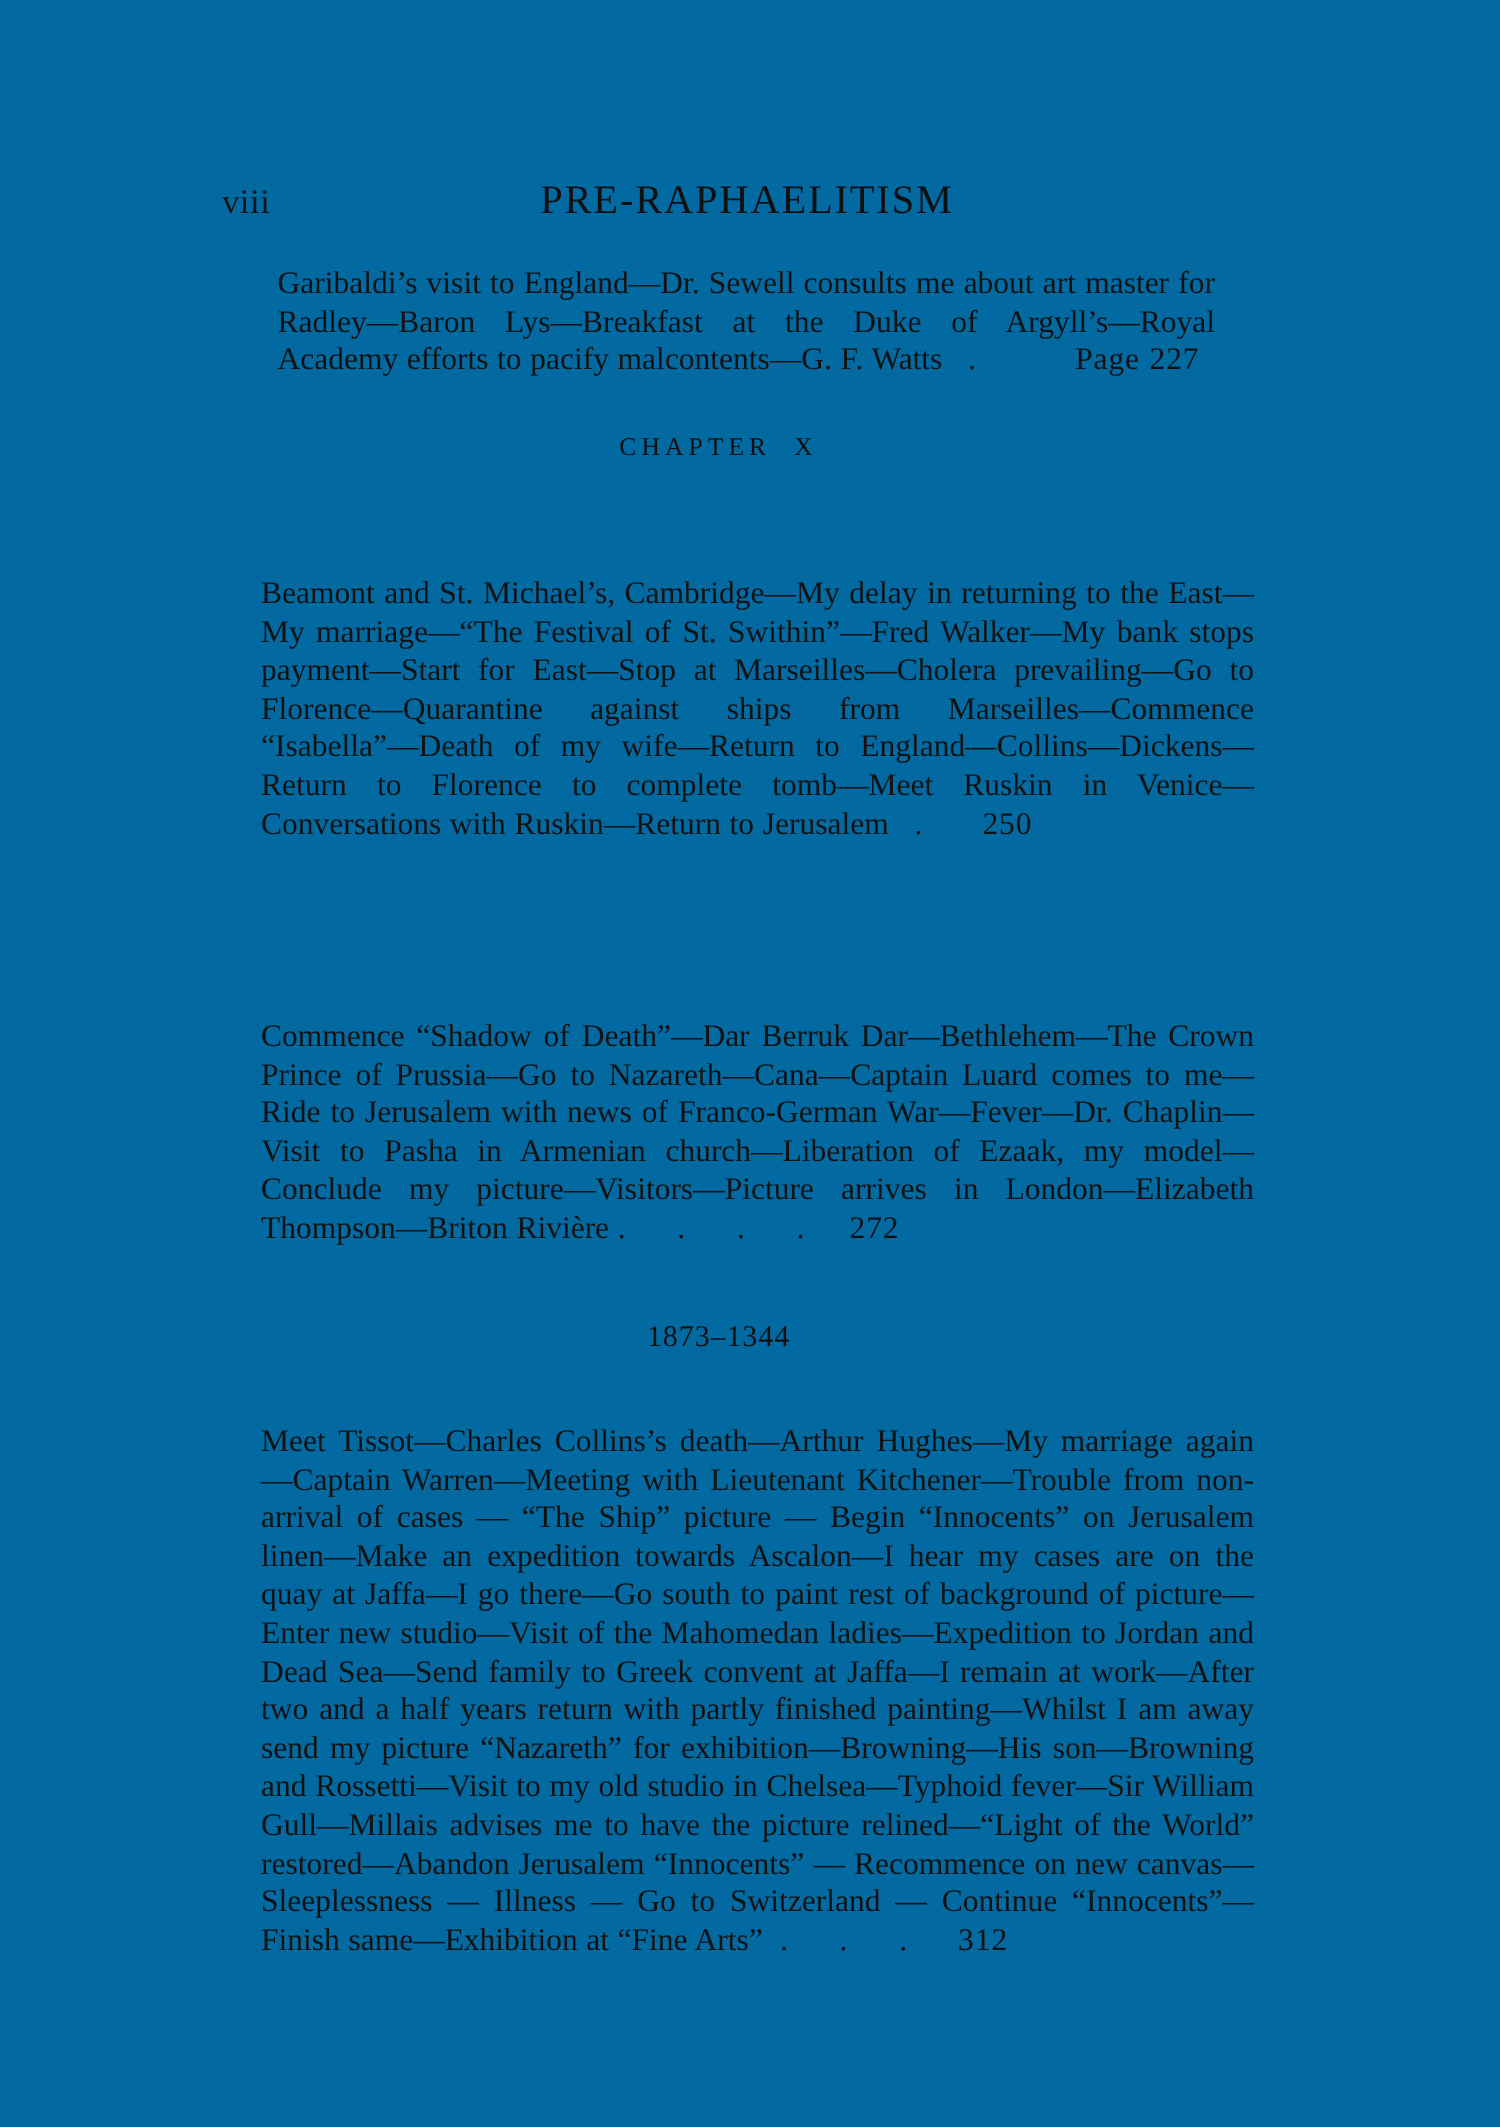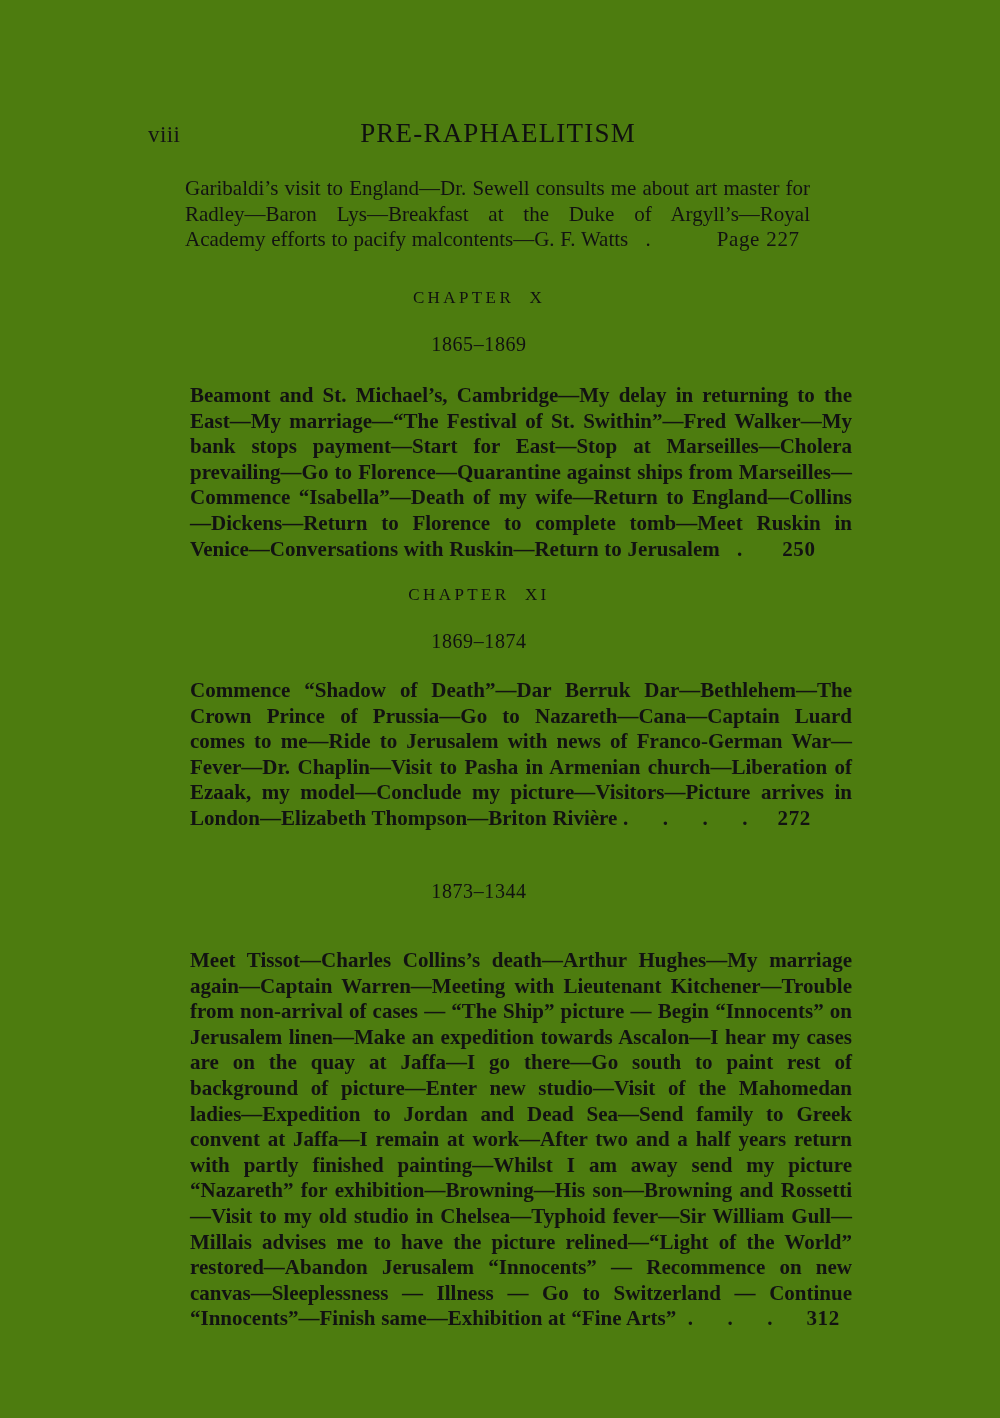--- a/index.html
+++ b/index.html
@@ -10,21 +10,21 @@
   }
   body {
     font-family: "Liberation Serif", "DejaVu Serif", serif;
     color: #101010;
   }
   .page {
     position: relative;
     width: 1000px;
     height: 1418px;
     margin: 0 auto;
-    background: #4d7c0f;
+    background: #0369a1;
     overflow: hidden;
   }
 
   
   .running-head {
     position: absolute;
     left: 148px;
     top: 118px;
     width: 662px;
     height: 34px;
@@ -67,25 +67,24 @@
 
   
   .entry-top {
     left: 185px;
     top: 176px;
     width: 625px;
   }
 
   
   .entry-chapter {
-    left: 156px;
+    left: 140px;
     width: 662px;
     padding-left: 34px;
     text-indent: -34px;
-    font-weight: bold;
   }
 
   
   .chapter-head {
     position: absolute;
     left: 148px;
     width: 662px;
     text-align: center;
   }
   .chapter-head .ch-title {
@@ -119,30 +118,25 @@
     <span class="folio">viii</span>
     <span class="book-title">PRE-RAPHAELITISM</span>
   </div>
 
   <div class="entry entry-top">
     <p><span>Garibaldi’s visit to England—Dr. Sewell consults me about art master for Radley—Baron Lys—Breakfast at the Duke of Argyll’s—Royal Academy efforts to pacify malcontents—G. F. Watts</span><span class="lead">   .</span><span style="display:inline-block;width:66px"></span><span class="pageno">Page 227</span></p>
   </div>
 
   <div class="chapter-head" style="top:288px">
     <span class="ch-title">CHAPTER  X</span>
-    <span class="ch-years">1865–1869</span>
   </div>
   <div class="entry entry-chapter" style="top:383px">
     <p><span>Beamont and St. Michael’s, Cambridge—My delay in returning to the East—My marriage—“The Festival of St. Swithin”—Fred Walker—My bank stops payment—Start for East—Stop at Marseilles—Cholera prevailing—Go to Florence—Quarantine against ships from Marseilles—Commence “Isabella”—Death of my wife—Return to England—Collins—Dickens—Return to Florence to complete tomb—Meet Ruskin in Venice—Conversations with Ruskin—Return to Jerusalem</span><span class="lead">   .</span><span style="display:inline-block;width:40px"></span><span class="pageno">250</span></p>
   </div>
 
-  <div class="chapter-head" style="top:585px">
-    <span class="ch-title">CHAPTER  XI</span>
-    <span class="ch-years">1869–1874</span>
-  </div>
   <div class="entry entry-chapter" style="top:678px">
     <p><span>Commence “Shadow of Death”—Dar Berruk Dar—Bethlehem—The Crown Prince of Prussia—Go to Nazareth—Cana—Captain Luard comes to me—Ride to Jerusalem with news of Franco-German War—Fever—Dr. Chaplin—Visit to Pasha in Armenian church—Liberation of Ezaak, my model—Conclude my picture—Visitors—Picture arrives in London—Elizabeth Thompson—Briton Rivière</span><span class="lead"> .      .      .      .</span><span style="display:inline-block;width:30px"></span><span class="pageno">272</span></p>
   </div>
 
   <div class="chapter-head" style="top:855px">
     <span class="ch-years">1873–1344</span>
   </div>
   <div class="entry entry-chapter" style="top:948px">
     <p><span>Meet Tissot—Charles Collins’s death—Arthur Hughes—My marriage again—Captain Warren—Meeting with Lieutenant Kitchener—Trouble from non-arrival of cases — “The Ship” picture — Begin “Innocents” on Jerusalem linen—Make an expedition towards Ascalon—I hear my cases are on the quay at Jaffa—I go there—Go south to paint rest of background of picture—Enter new studio—Visit of the Mahomedan ladies—Expedition to Jordan and Dead Sea—Send family to Greek convent at Jaffa—I remain at work—After two and a half years return with partly finished painting—Whilst I am away send my picture “Nazareth” for exhibition—Browning—His son—Browning and Rossetti—Visit to my old studio in Chelsea—Typhoid fever—Sir William Gull—Millais advises me to have the picture relined—“Light of the World” restored—Abandon Jerusalem “Innocents” — Recommence on new canvas—Sleeplessness — Illness — Go to Switzerland — Continue “Innocents”—Finish same—Exhibition at “Fine Arts”</span><span class="lead">  .      .      .</span><span style="display:inline-block;width:34px"></span><span class="pageno">312</span></p>
   </div>

